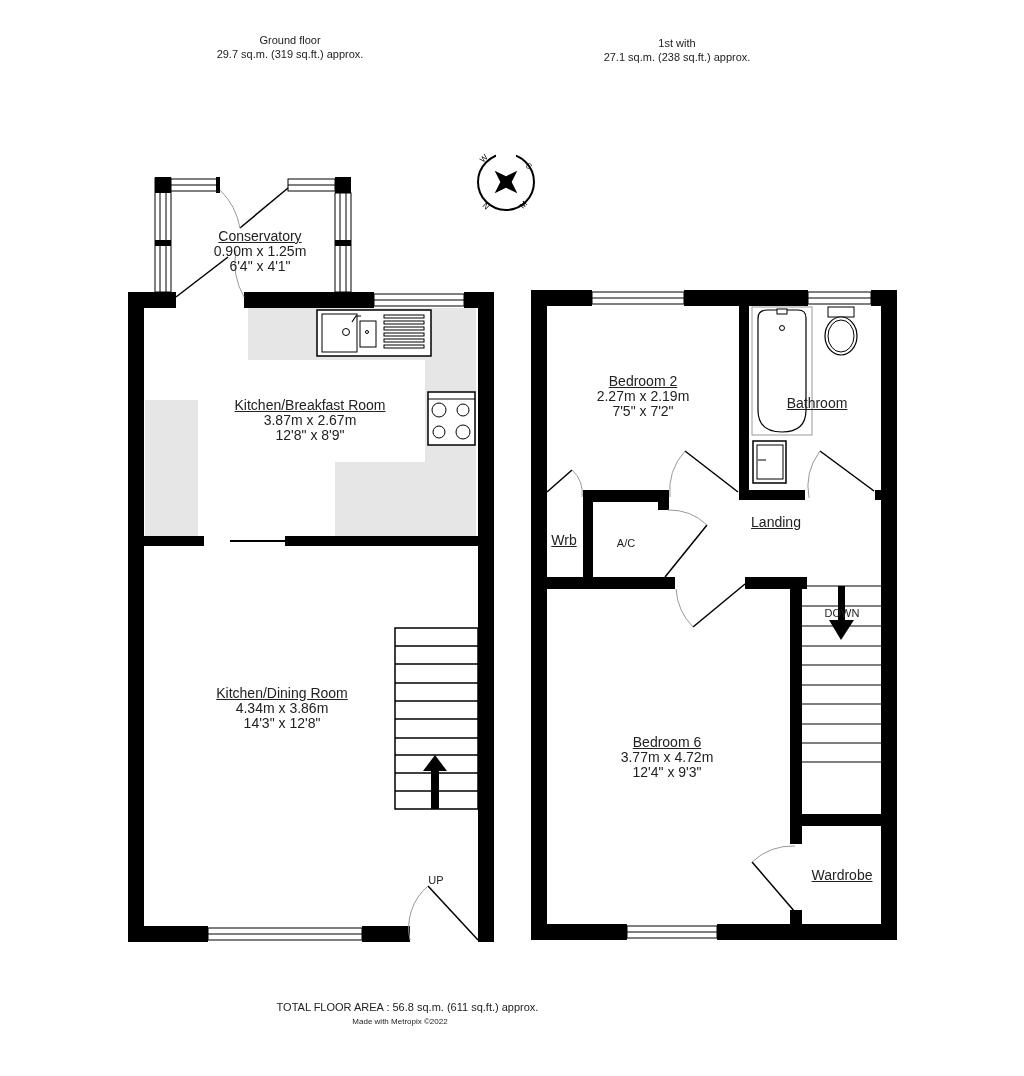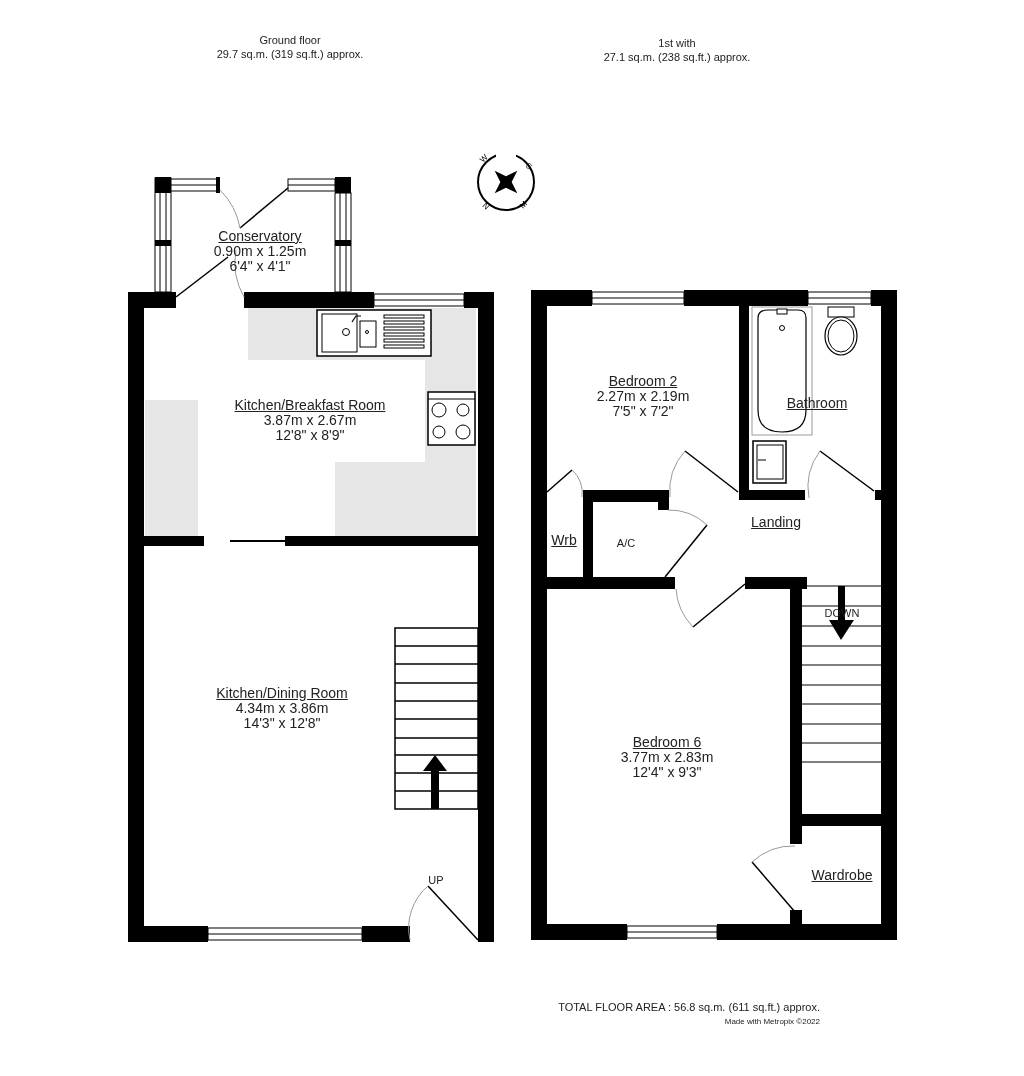--- a/index.html
+++ b/index.html
@@ -5,21 +5,21 @@
   html, body { margin: 0; padding: 0; background: #ffffff; }
   body { width: 1024px; height: 1076px; position: relative; overflow: hidden;
          font-family: "Liberation Sans", sans-serif; color: #222; }
   .hdr { position: absolute; text-align: center; font-size: 11px; line-height: 14px; }
   .hdr div { white-space: nowrap; }
   svg.plan { position: absolute; left: 0; top: 0; }
   .lbl { position: absolute; text-align: center; font-size: 14px; line-height: 15px; white-space: nowrap; color: #222; transform: translateX(-50%); }
   .lbl .nm { font-size: 14px; text-decoration: underline; }
   .small { font-size: 11px; margin-top: 48px; }
   .tiny { font-size: 11px; }
-  .footer { position: absolute; left: 0; width: 820px; text-align: right; }
+  .footer { position: absolute; left: 0; width: 820px; text-align: center; }
   .footer .total { font-size: 11px; }
   .footer .made { font-size: 8px; margin-top: 4px; }
 </style>
 </head>
 <body>
 
 <div class="hdr" style="left:190px; top:33px; width:200px;">
   <div>Ground floor</div>
   <div>29.7 sq.m. (319 sq.ft.) approx.</div>
 </div>
@@ -249,21 +249,21 @@
 </div>
 <div class="lbl tiny" style="left:626px; top:536px;">
   <div>A/C</div>
 </div>
 <div class="lbl" style="left:776px; top:515px;text-align:right;">
   <div class="nm">Landing</div>
 </div>
 <div class="lbl small" style="left:842px; top:558px;">DOWN</div>
 <div class="lbl" style="left:667px; top:735px;">
   <div class="nm">Bedroom 6</div>
-  <div>3.77m  x 2.83m</div>
+  <div>3.77m  x 4.72m</div>
   <div>12'4"  x 9'3"</div>
 </div>
 <div class="lbl" style="left:842px; top:868px;text-align:right;">
   <div class="nm">Wardrobe</div>
 </div>
 
 <div class="footer" style="top:1001px;">
   <div class="total" style="margin-left:-5px;">TOTAL FLOOR AREA : 56.8 sq.m. (611 sq.ft.) approx.</div>
   <div class="made" style="margin-left:-20px;">Made with Metropix ©2022</div>
 </div>

